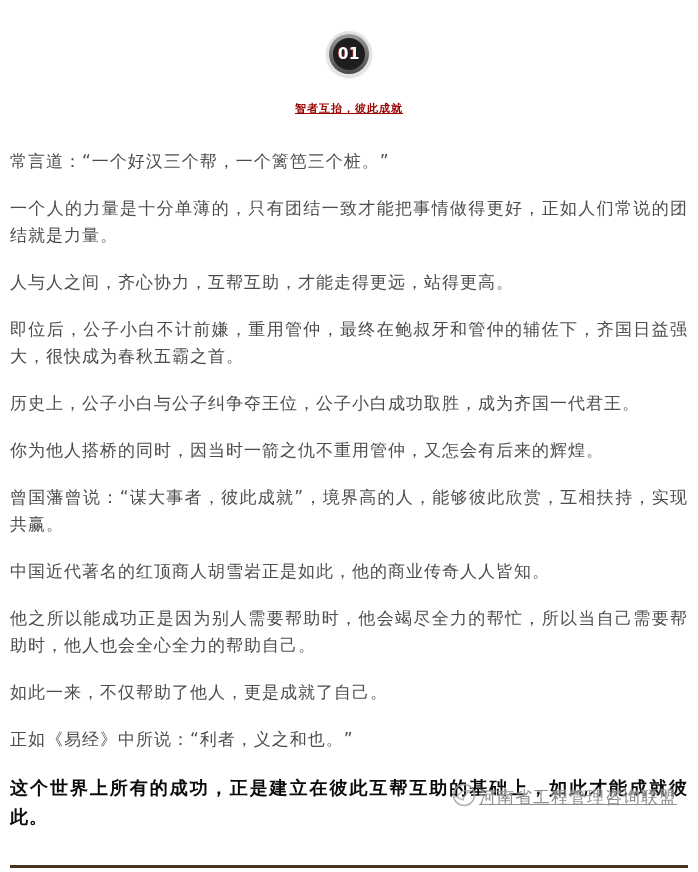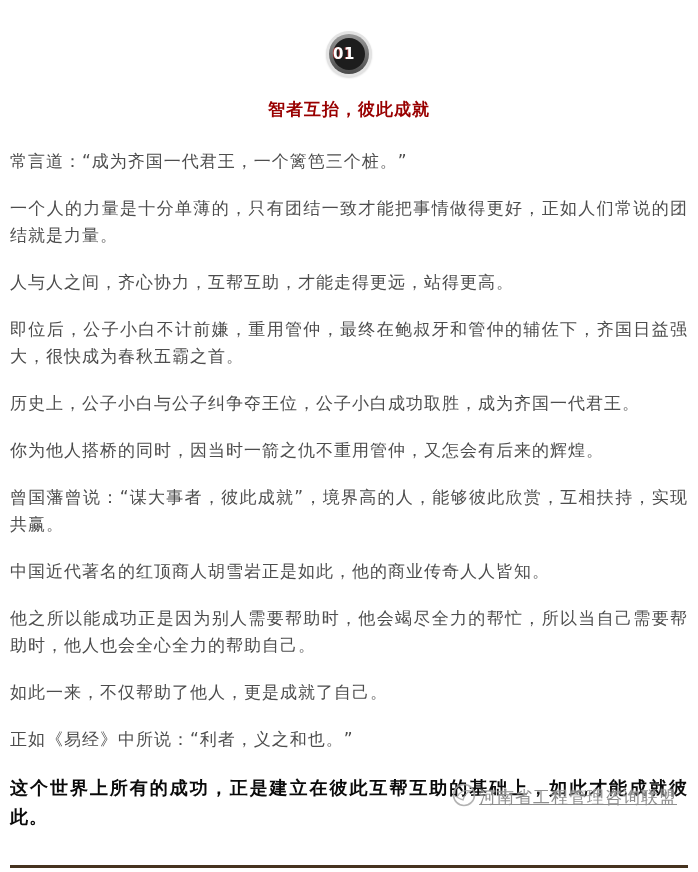--- a/index.html
+++ b/index.html
@@ -24,36 +24,37 @@
     box-shadow: 0 1px 2px rgba(0,0,0,0.15);
   }
   .badge-mid {
     width: 40px; height: 40px; border-radius: 50%;
     background: linear-gradient(180deg, #9a9a9a 0%, #4a4a4a 100%);
     display: flex; align-items: center; justify-content: center;
   }
   .badge-inner {
     width: 32px; height: 32px; border-radius: 50%;
     background: #1d1d1d;
-    display: flex; align-items: center; 
+    display: flex; align-items: center; justify-content: center;
   }
   .badge-inner span {
     color: #ffffff; font-size: 15px; font-weight: bold;
     letter-spacing: 0.5px;
     text-shadow: -1px 0 0 rgba(255,70,70,0.55);
   }
 
   
   h1.section-title {
     margin: 20px 0 0 0;
-    font-size: 17px; line-height: 24px;
+    font-size: 11px; line-height: 24px;
     font-weight: bold;
     color: #990000;
     text-align: center;
     letter-spacing: 1px;
+    text-decoration: underline;
   }
 
   
   .content { padding: 27px 10px 0 10px; }
   .content p {
     margin: 0 0 20px 0;
     font-size: 17px;
     line-height: 27px;
     letter-spacing: 1px;
     color: #4d4d4d;
@@ -101,21 +102,21 @@
         <div class="badge-inner">
           <span>01</span>
         </div>
       </div>
     </div>
   </div>
 
   <h1 class="section-title">智者互抬，彼此成就</h1>
 
   <div class="content">
-    <p>常言道：“成为齐国一代君王，一个篱笆三个桩。”</p>
+    <p>常言道：“一个好汉三个帮，一个篱笆三个桩。”</p>
     <p>一个人的力量是十分单薄的，只有团结一致才能把事情做得更好，正如人们常说的团结就是力量。</p>
     <p>人与人之间，齐心协力，互帮互助，才能走得更远，站得更高。</p>
     <p>即位后，公子小白不计前嫌，重用管仲，最终在鲍叔牙和管仲的辅佐下，齐国日益强大，很快成为春秋五霸之首。</p>
     <p>历史上，公子小白与公子纠争夺王位，公子小白成功取胜，成为齐国一代君王。</p>
     <p>你为他人搭桥的同时，因当时一箭之仇不重用管仲，又怎会有后来的辉煌。</p>
     <p>曾国藩曾说：“谋大事者，彼此成就”，境界高的人，能够彼此欣赏，互相扶持，实现共赢。</p>
     <p>中国近代著名的红顶商人胡雪岩正是如此，他的商业传奇人人皆知。</p>
     <p>他之所以能成功正是因为别人需要帮助时，他会竭尽全力的帮忙，所以当自己需要帮助时，他人也会全心全力的帮助自己。</p>
     <p>如此一来，不仅帮助了他人，更是成就了自己。</p>
     <p>正如《易经》中所说：“利者，义之和也。”</p>

